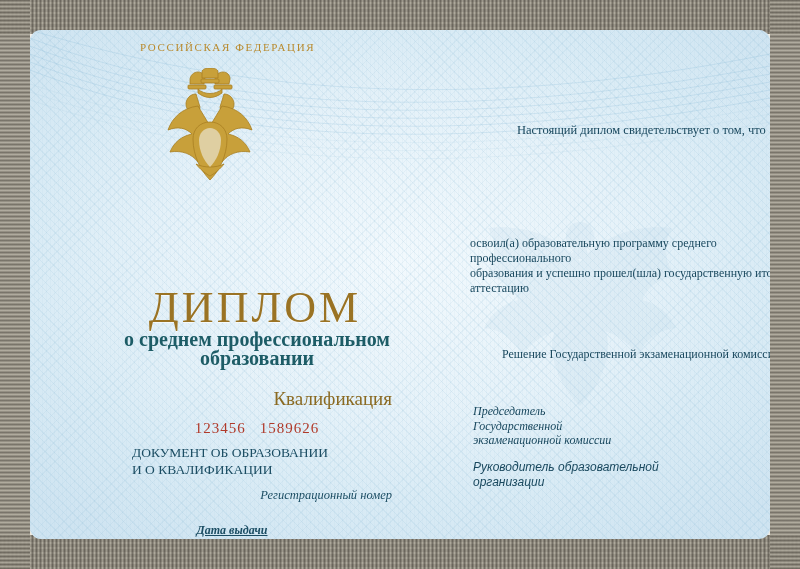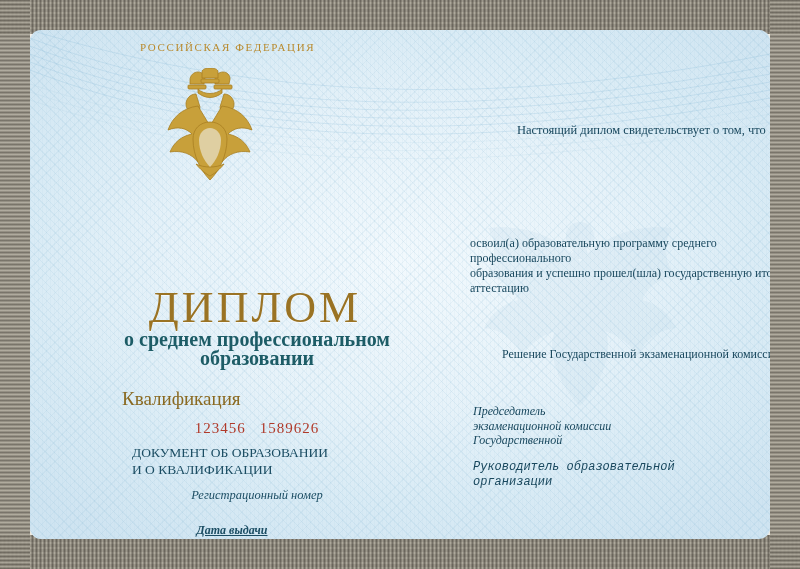--- a/index.html
+++ b/index.html
@@ -197,21 +197,21 @@
     font-weight: bold;
     font-size: 20px;
     line-height: 19px;
     color: #1d5c66;
   }
   .qualification {
     position: absolute;
     left: 92px;
     top: 358px;
     width: 270px;
-    text-align: left;
+    text-align: right;
     font-family: "Liberation Serif", serif;
     font-size: 19px;
     color: #8a6a22;
   }
   .numbers {
     position: absolute;
     left: 92px;
     top: 390px;
     width: 270px;
     text-align: center;
@@ -230,21 +230,21 @@
     font-family: "Liberation Serif", serif;
     font-size: 13.5px;
     line-height: 17px;
     color: #1b4d63;
   }
   .reg-number {
     position: absolute;
     left: 92px;
     top: 458px;
     width: 270px;
-    text-align: center;
+    text-align: right;
     font-family: "Liberation Serif", serif;
     font-style: italic;
     font-size: 12.5px;
     color: #1b4d63;
   }
   .issue-date {
     position: absolute;
     left: 92px;
     top: 493px;
     width: 220px;
@@ -295,21 +295,21 @@
     font-style: italic;
     font-size: 12px;
     line-height: 14.5px;
     color: #19485e;
   }
   .r-head {
     position: absolute;
     left: 443px;
     top: 430px;
     width: 260px;
-    font-family: Liberation Mono, monospace;
+    font-family: Liberation Sans, sans-serif;
     font-style: italic;
     font-size: 12px;
     line-height: 14.5px;
     color: #19485e;
   }
   .r-seal {
     position: absolute;
     left: 588px;
     top: 495px;
     font-family: "Liberation Serif", serif;
@@ -413,22 +413,22 @@
     <div class="r-program">
       <div>освоил(а) образовательную программу среднего профессионального</div>
       <div>образования и успешно прошел(шла) государственную итоговую</div>
       <div>аттестацию</div>
     </div>
 
     <div class="r-decision">Решение Государственной экзаменационной комиссии</div>
 
     <div class="r-chair">
       <div>Председатель</div>
+      <div>Государственной</div>
       <div>экзаменационной комиссии</div>
-      <div>Государственной</div>
     </div>
 
     <div class="r-head">
       <div>Руководитель  образовательной</div>
       <div>организации</div>
     </div>
 
     <div class="r-seal">М.П.</div>
 
   </div>

